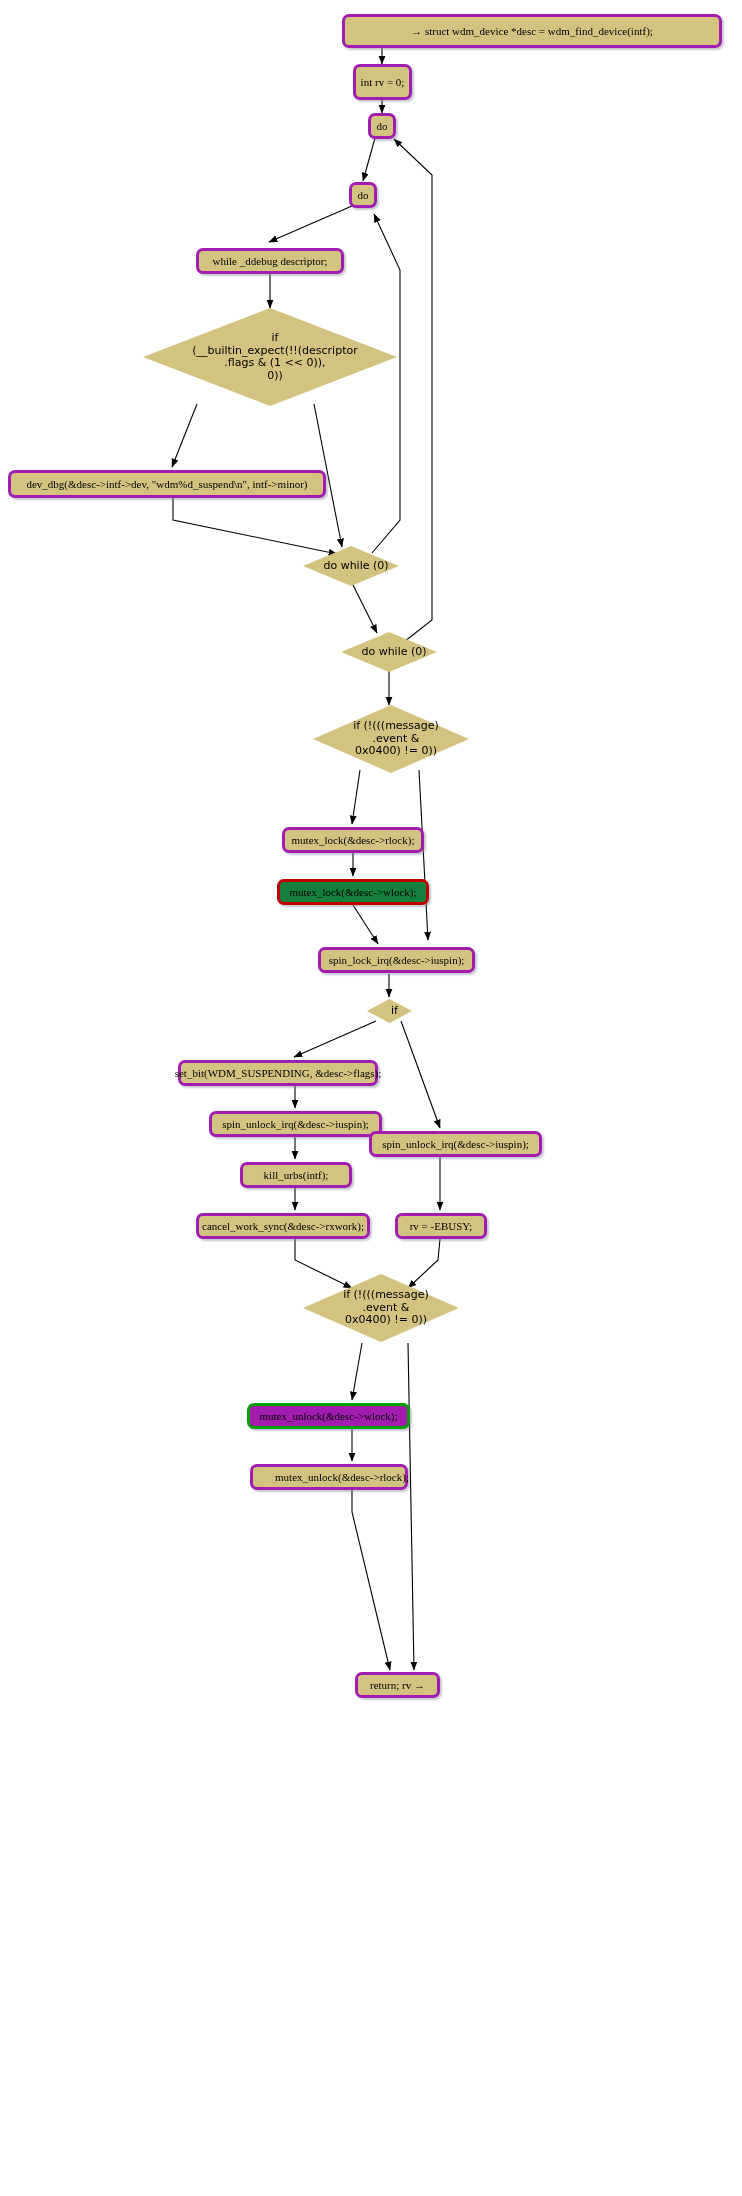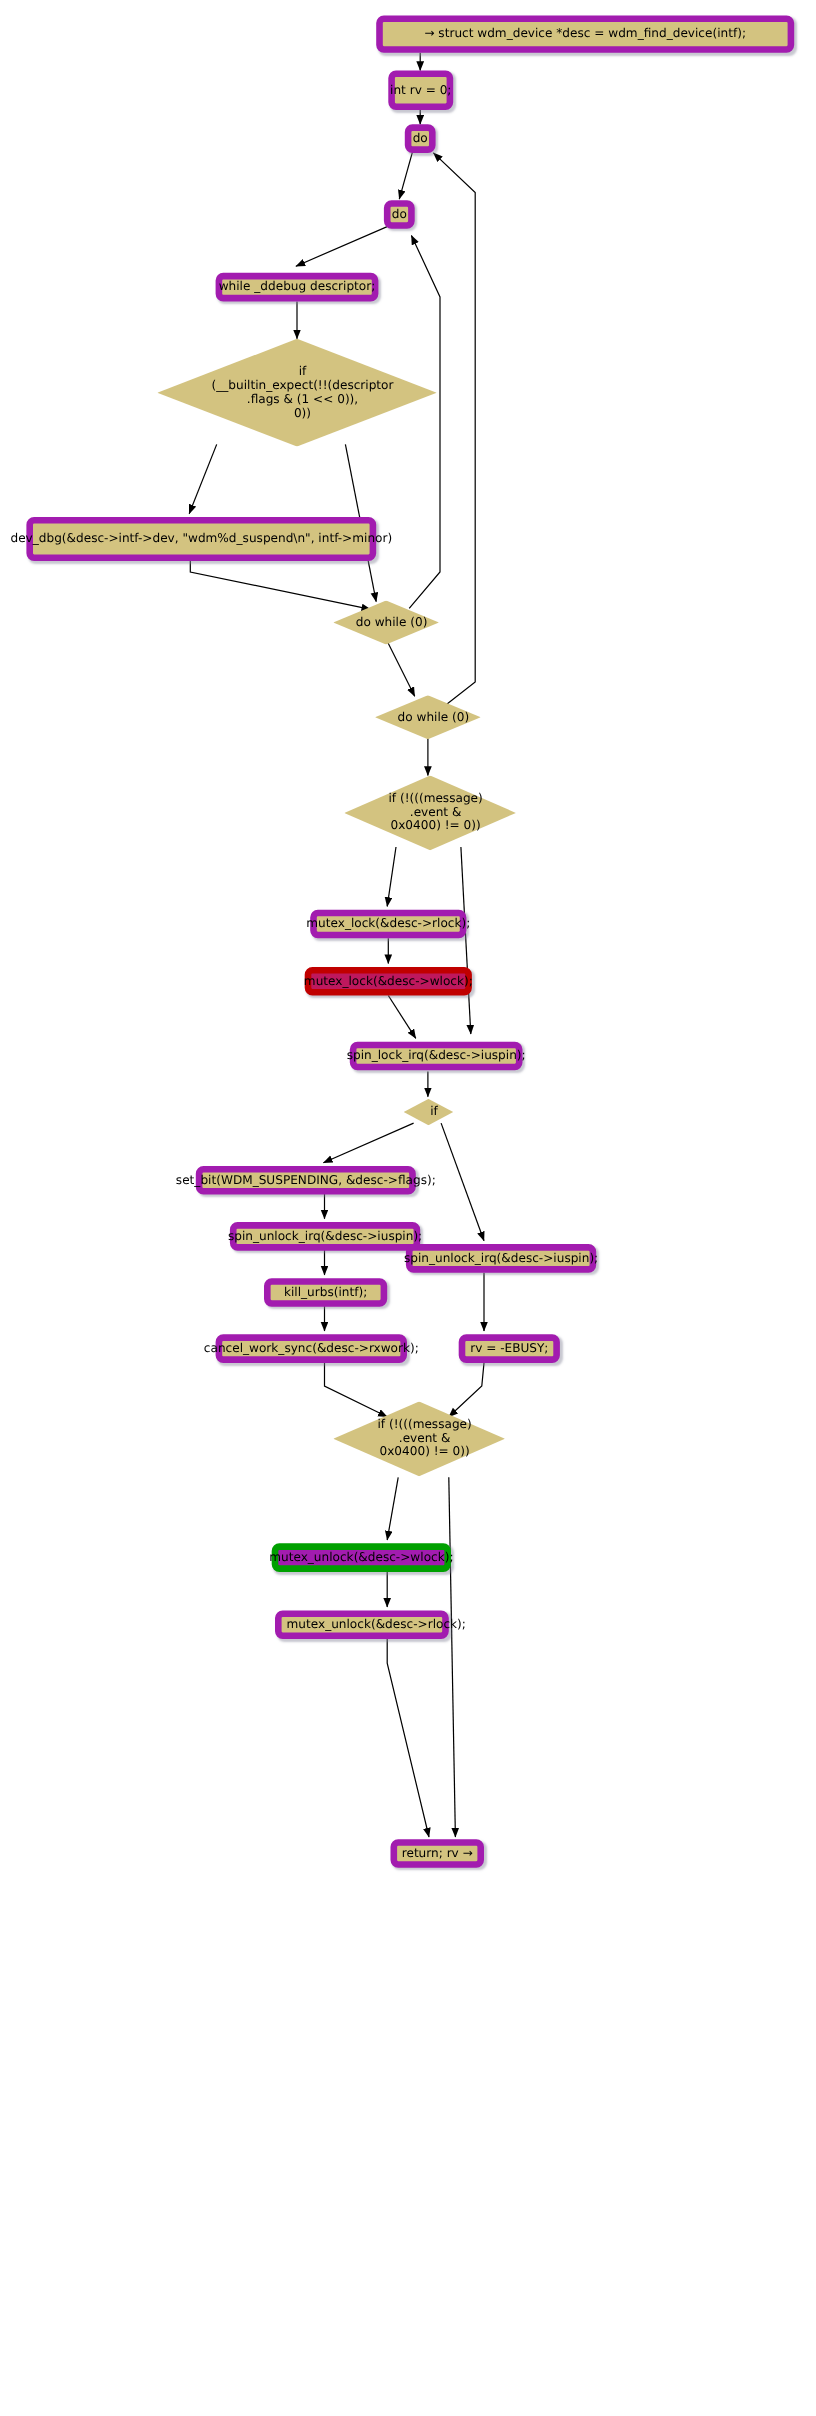--- a/index.html
+++ b/index.html
@@ -4,23 +4,23 @@
 <style>
   html,body{margin:0;padding:0;background:#ffffff;}
   body{width:742px;height:2196px;position:relative;overflow:hidden;
        font-family:"DejaVu Sans","Liberation Sans",sans-serif;}
   #canvas{position:absolute;left:0;top:0;width:742px;height:2196px;}
   svg.edges{position:absolute;left:0;top:0;width:742px;height:2196px;pointer-events:none;}
 
   .node{position:absolute;box-sizing:border-box;display:flex;align-items:center;
         justify-content:center;text-align:center;color:#000;
         font-size:11px;line-height:12.5px;white-space:pre;}
-  .proc{background:#d3c380;border:6px solid #a21caf;border-radius:7px;
-        box-shadow:2px 2px 2px rgba(130,130,150,.45);padding:0 7px;}
-  .proc.red{background:#be185d;border-color:#c00000;}
+  .proc{background:#d3c380;border:3px solid #a21caf;border-radius:7px;
+        box-shadow:2px 2px 2px rgba(130,130,150,.45);padding:0 7px;font-family:Liberation Serif, serif;}
+  .proc.red{background:#15803d;border-color:#c00000;}
   .proc.green{background:#a21caf;border-color:#00a000;}
 
   .diamond{position:absolute;display:flex;align-items:center;justify-content:center;
            text-align:center;font-size:11px;line-height:12.5px;color:#000;white-space:pre;}
   .diamond > .dshape{position:absolute;left:0;top:0;width:100%;height:100%;
         background:#d3c380;
         -webkit-clip-path:polygon(50% 0,100% 50%,50% 100%,0 50%);
         clip-path:polygon(50% 0,100% 50%,50% 100%,0 50%);
         filter:drop-shadow(2px 2px 1.5px rgba(130,130,150,.55));}
   .diamond > .dlbl{position:relative;z-index:2;margin-left:10px;}
@@ -109,21 +109,21 @@
   <div class="node proc" style="left:196px;top:248px;width:148px;height:26px;">while _ddebug descriptor;</div>
 
   <div class="diamond" style="left:143px;top:308px;width:254px;height:98px;">
     <span class="dshape"></span>
     <span class="dlbl">if
 (__builtin_expect(!!(descriptor
 .flags &amp; (1 &lt;&lt; 0)),
 0))</span>
   </div>
 
-  <div class="node proc" style="left:24px;top:470px;width:318px;height:40px;">dev_dbg(&amp;desc-&gt;intf-&gt;dev, "wdm%d_suspend\n", intf-&gt;minor)</div>
+  <div class="node proc" style="left:8px;top:470px;width:318px;height:28px;">dev_dbg(&amp;desc-&gt;intf-&gt;dev, "wdm%d_suspend\n", intf-&gt;minor)</div>
 
   <div class="diamond" style="left:303px;top:546px;width:96px;height:40px;">
     <span class="dshape"></span>
     <span class="dlbl">do while (0)</span>
   </div>
 
   <div class="diamond" style="left:341px;top:632px;width:96px;height:40px;">
     <span class="dshape"></span>
     <span class="dlbl">do while (0)</span>
   </div>
@@ -149,21 +149,21 @@
   <div class="node proc" style="left:178px;top:1060px;width:200px;height:26px;">set_bit(WDM_SUSPENDING, &amp;desc-&gt;flags);</div>
 
   <div class="node proc" style="left:209px;top:1111px;width:173px;height:26px;">spin_unlock_irq(&amp;desc-&gt;iuspin);</div>
 
   <div class="node proc" style="left:240px;top:1162px;width:112px;height:26px;">kill_urbs(intf);</div>
 
   <div class="node proc" style="left:369px;top:1131px;width:173px;height:26px;">spin_unlock_irq(&amp;desc-&gt;iuspin);</div>
 
   <div class="node proc" style="left:196px;top:1213px;width:174px;height:26px;">cancel_work_sync(&amp;desc-&gt;rxwork);</div>
 
-  <div class="node proc" style="left:395px;top:1213px;width:92px;height:26px;margin-left:22px;">rv = -EBUSY;</div>
+  <div class="node proc" style="left:395px;top:1213px;width:92px;height:26px;">rv = -EBUSY;</div>
 
   <div class="diamond" style="left:303px;top:1274px;width:156px;height:68px;">
     <span class="dshape"></span>
     <span class="dlbl">if (!(((message)
 .event &amp;
 0x0400) != 0))</span>
   </div>
 
   <div class="node proc green" style="left:247px;top:1403px;width:163px;height:26px;">mutex_unlock(&amp;desc-&gt;wlock);</div>
 

